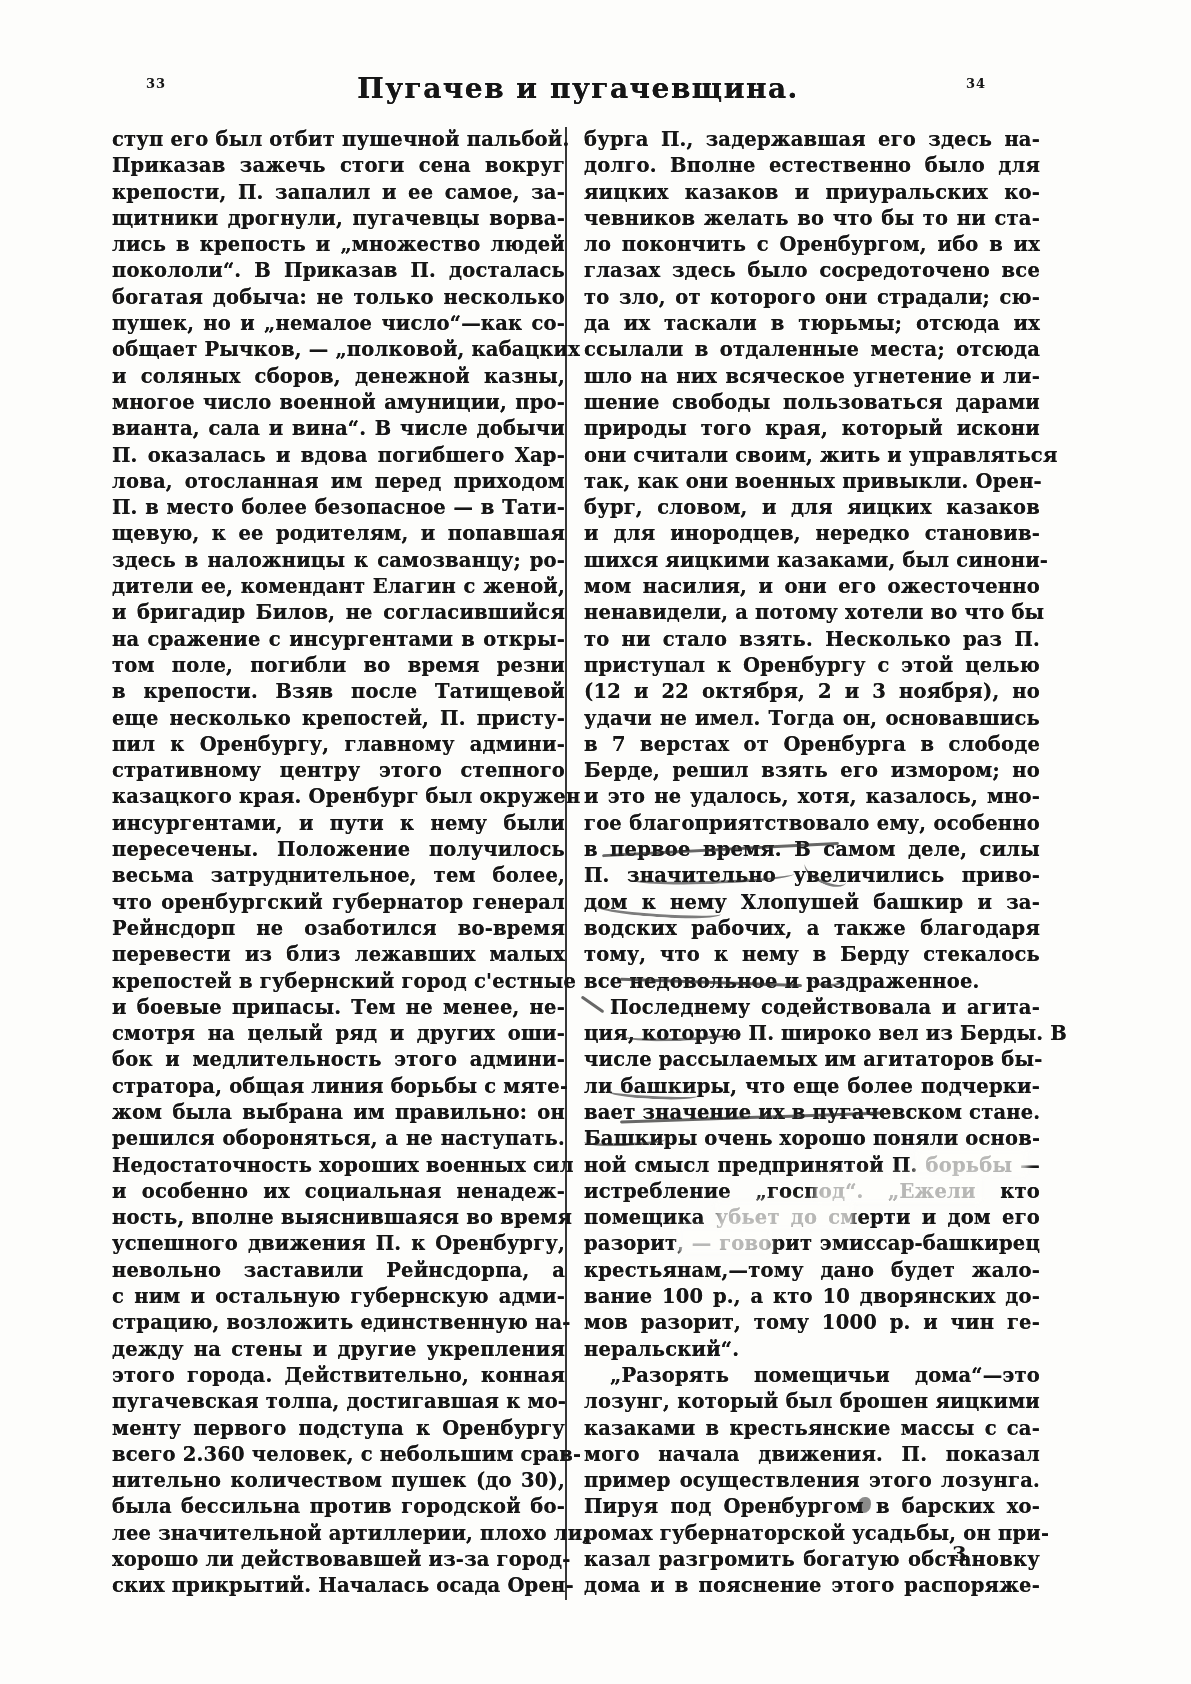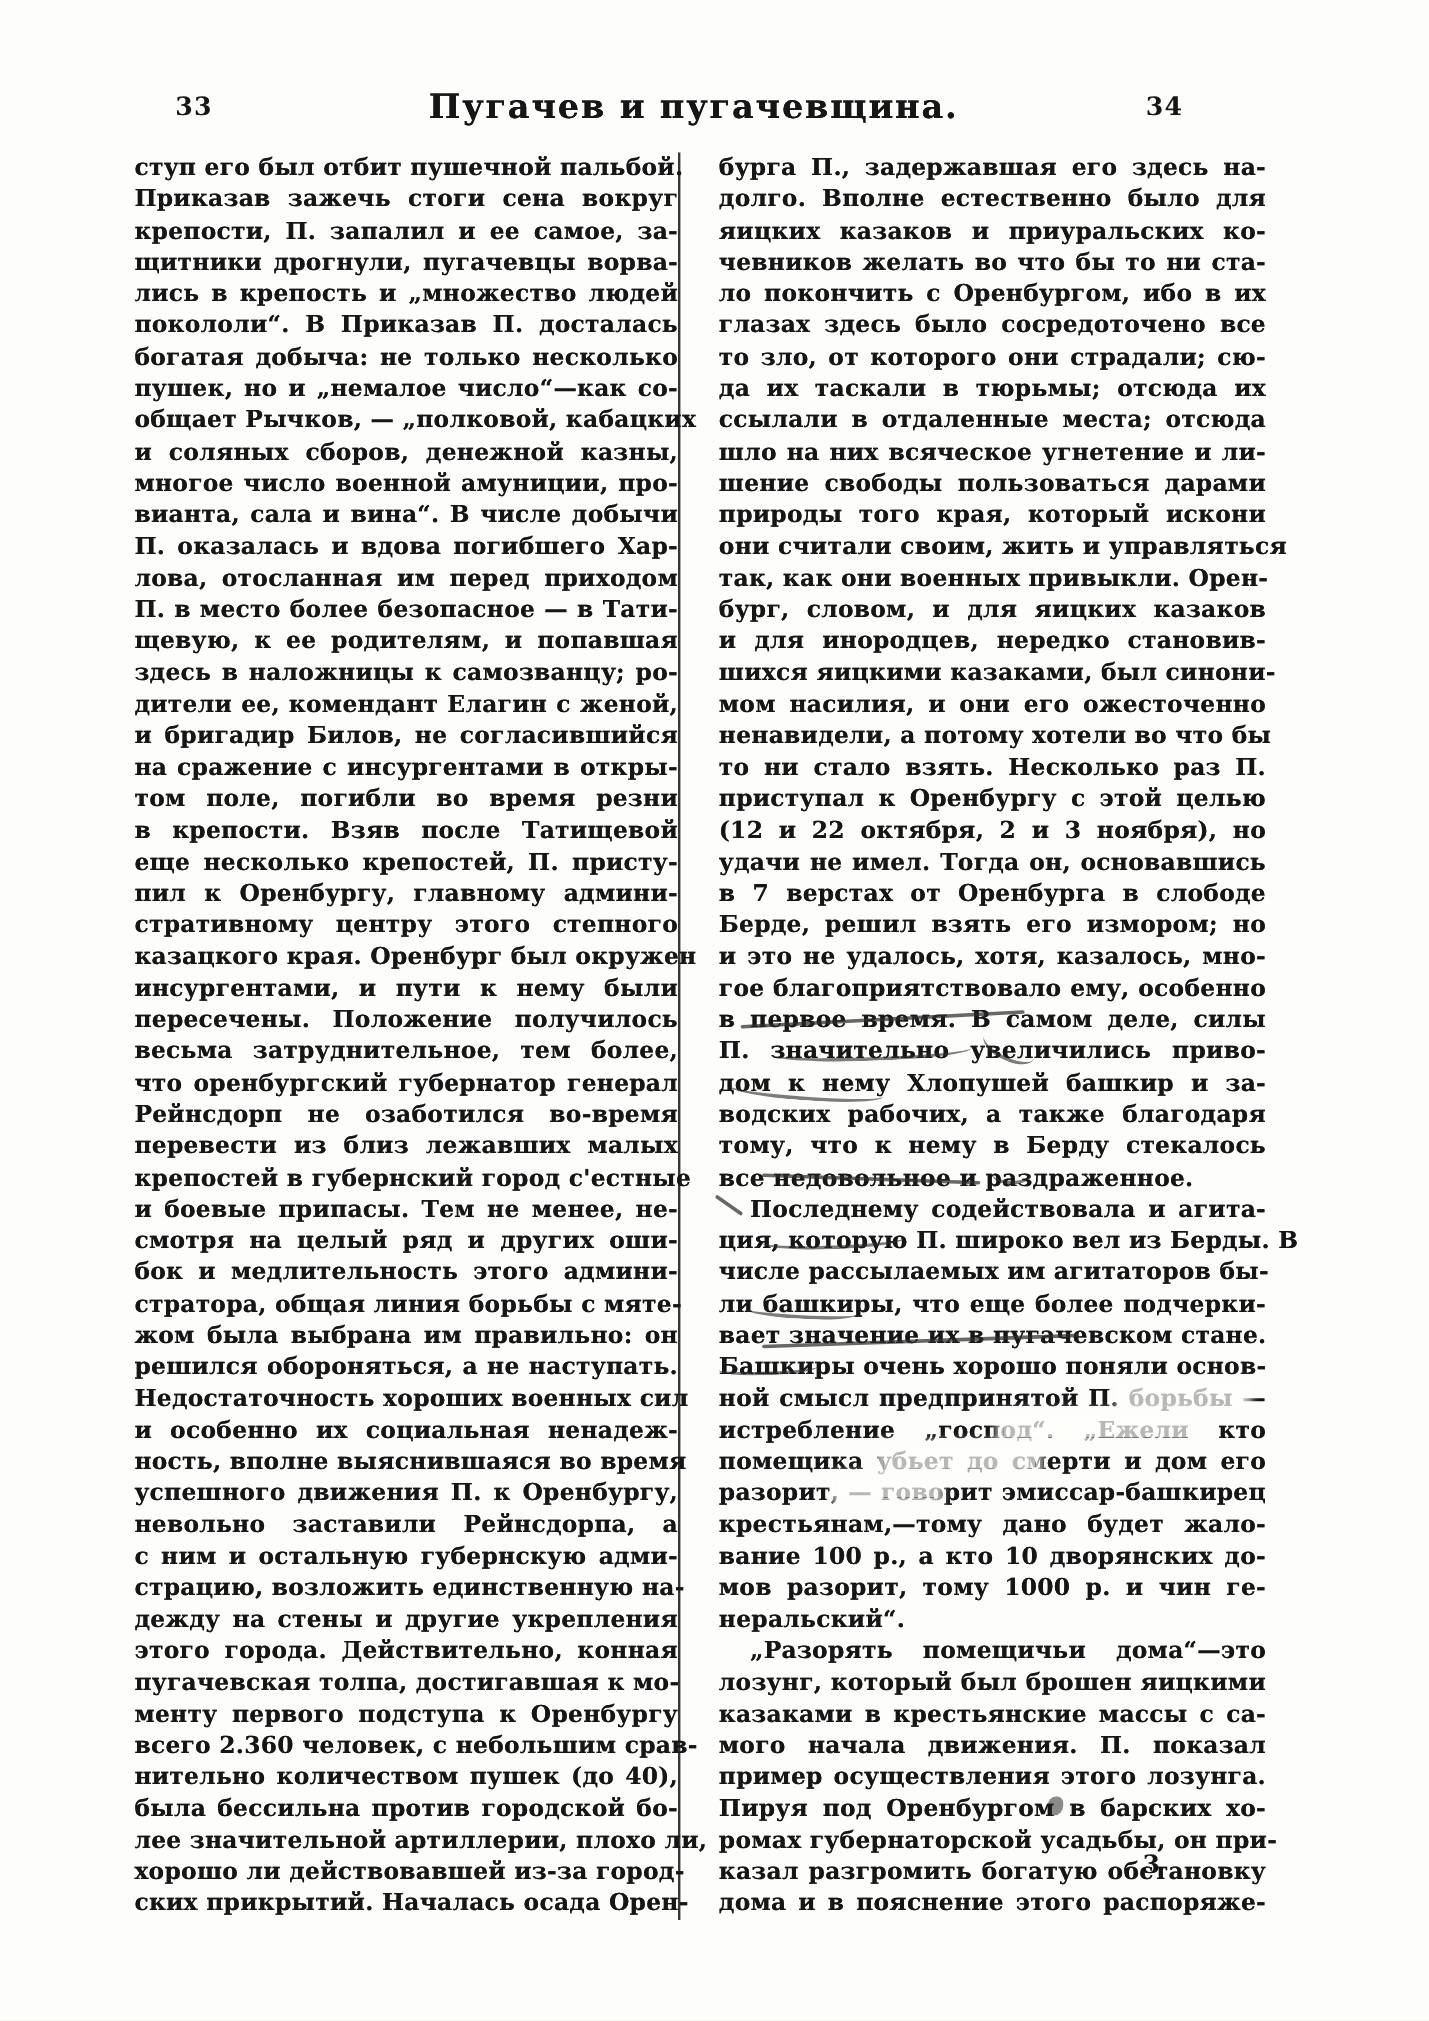--- a/index.html
+++ b/index.html
@@ -11,37 +11,37 @@
     font-family:"DejaVu Serif", serif;
     color:#161616;
     overflow:hidden;
   }
   
   .running-head{
     position:absolute;top:72px;left:112px;width:932px;height:34px;
   }
   .page-num{
     position:absolute;top:4px;
-    font-size:21px;font-weight:bold;letter-spacing:1px;
+    font-size:13px;font-weight:bold;letter-spacing:1px;
   }
   .page-num.left{left:34px;}
   .page-num.right{right:58px;}
   .running-title{
     position:absolute;left:50%;top:0;transform:translateX(-50%);
     font-size:28px;font-weight:bold;letter-spacing:1.5px;white-space:nowrap;
     text-shadow:0 0 .5px #161616;
   }
   
   .columns{
     position:absolute;top:127px;left:112px;width:932px;
     display:flex;
     align-items:flex-end;
   }
   .col{width:453px;}
-  .col.right{width:456px;padding-left:32px;border-left:2px solid rgba(20,20,20,.85);}
+  .col.right{width:456px;padding-left:17px;border-left:2px solid rgba(20,20,20,.85);}
   .line{
     position:relative;
     height:26.3px;line-height:26.3px;
     font-size:19.5px;font-weight:bold;letter-spacing:.2px;
     text-align:justify;text-align-last:justify;
     text-shadow:0 0 .4px rgba(20,20,20,.8);
     white-space:nowrap;
   }
   .line.para-end{text-align-last:left;}
   .line.indent{padding-left:26px;}
@@ -114,21 +114,21 @@
         <div class="line">ность, вполне выяснившаяся во время</div>
         <div class="line">успешного движения П. к Оренбургу,</div>
         <div class="line">невольно заставили Рейнсдорпа, а</div>
         <div class="line">с ним и остальную губернскую адми-</div>
         <div class="line">страцию, возложить единственную на-</div>
         <div class="line">дежду на стены и другие укрепления</div>
         <div class="line">этого города. Действительно, конная</div>
         <div class="line">пугачевская толпа, достигавшая к мо-</div>
         <div class="line">менту первого подступа к Оренбургу</div>
         <div class="line">всего 2.360 человек, с небольшим срав-</div>
-        <div class="line">нительно количеством пушек (до 40),</div>
+        <div class="line">нительно количеством пушек (до 30),</div>
         <div class="line">была бессильна против городской бо-</div>
         <div class="line">лее значительной артиллерии, плохо ли,</div>
         <div class="line">хорошо ли действовавшей из-за город-</div>
         <div class="line">ских прикрытий. Началась осада Орен-</div>
       </div>
     <div class="col right">
         <div class="line">бурга П., задержавшая его здесь на-</div>
         <div class="line">долго. Вполне естественно было для</div>
         <div class="line">яицких казаков и приуральских ко-</div>
         <div class="line">чевников желать во что бы то ни ста-</div>

